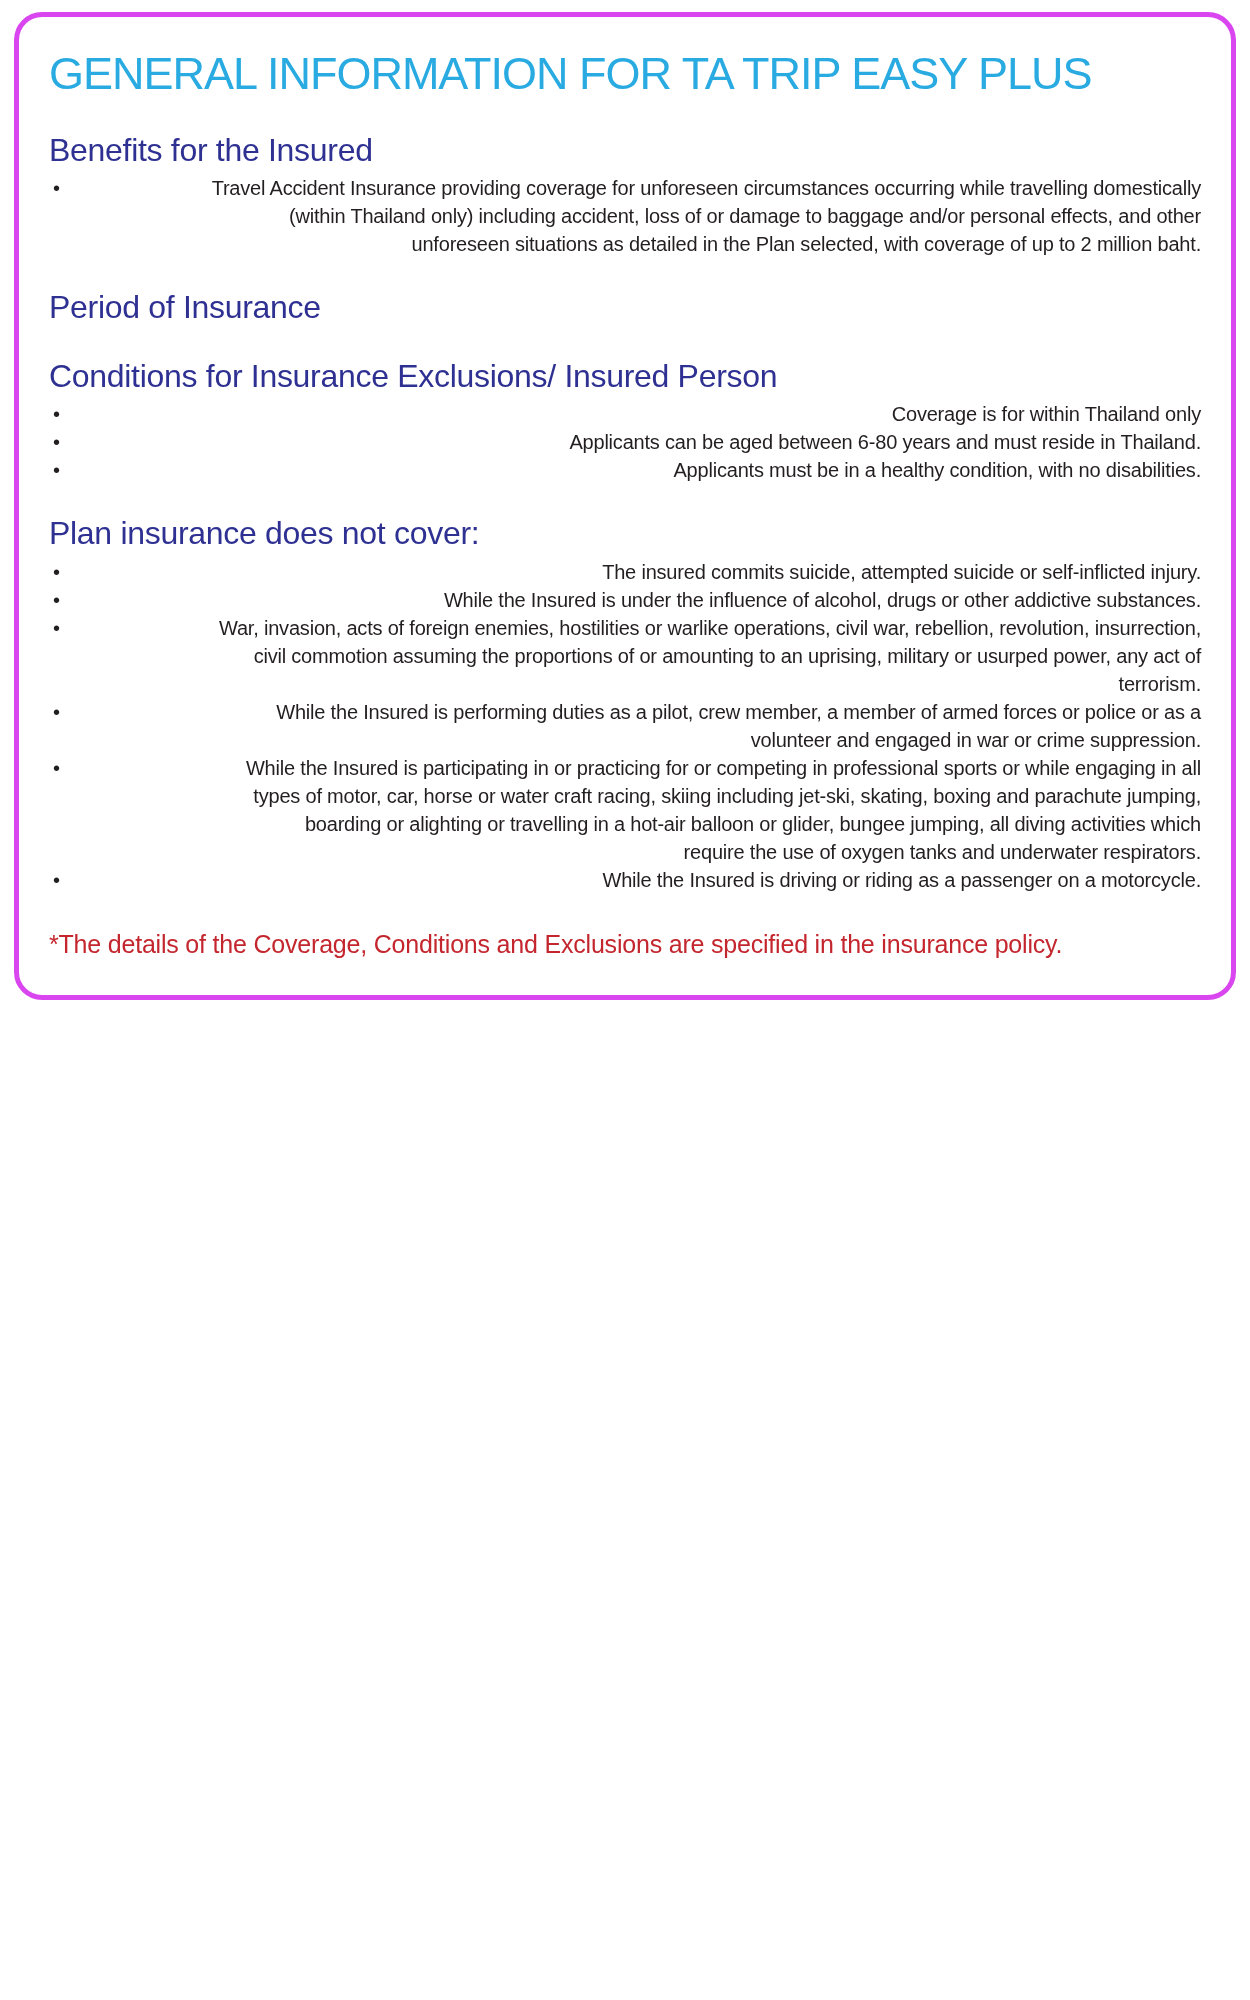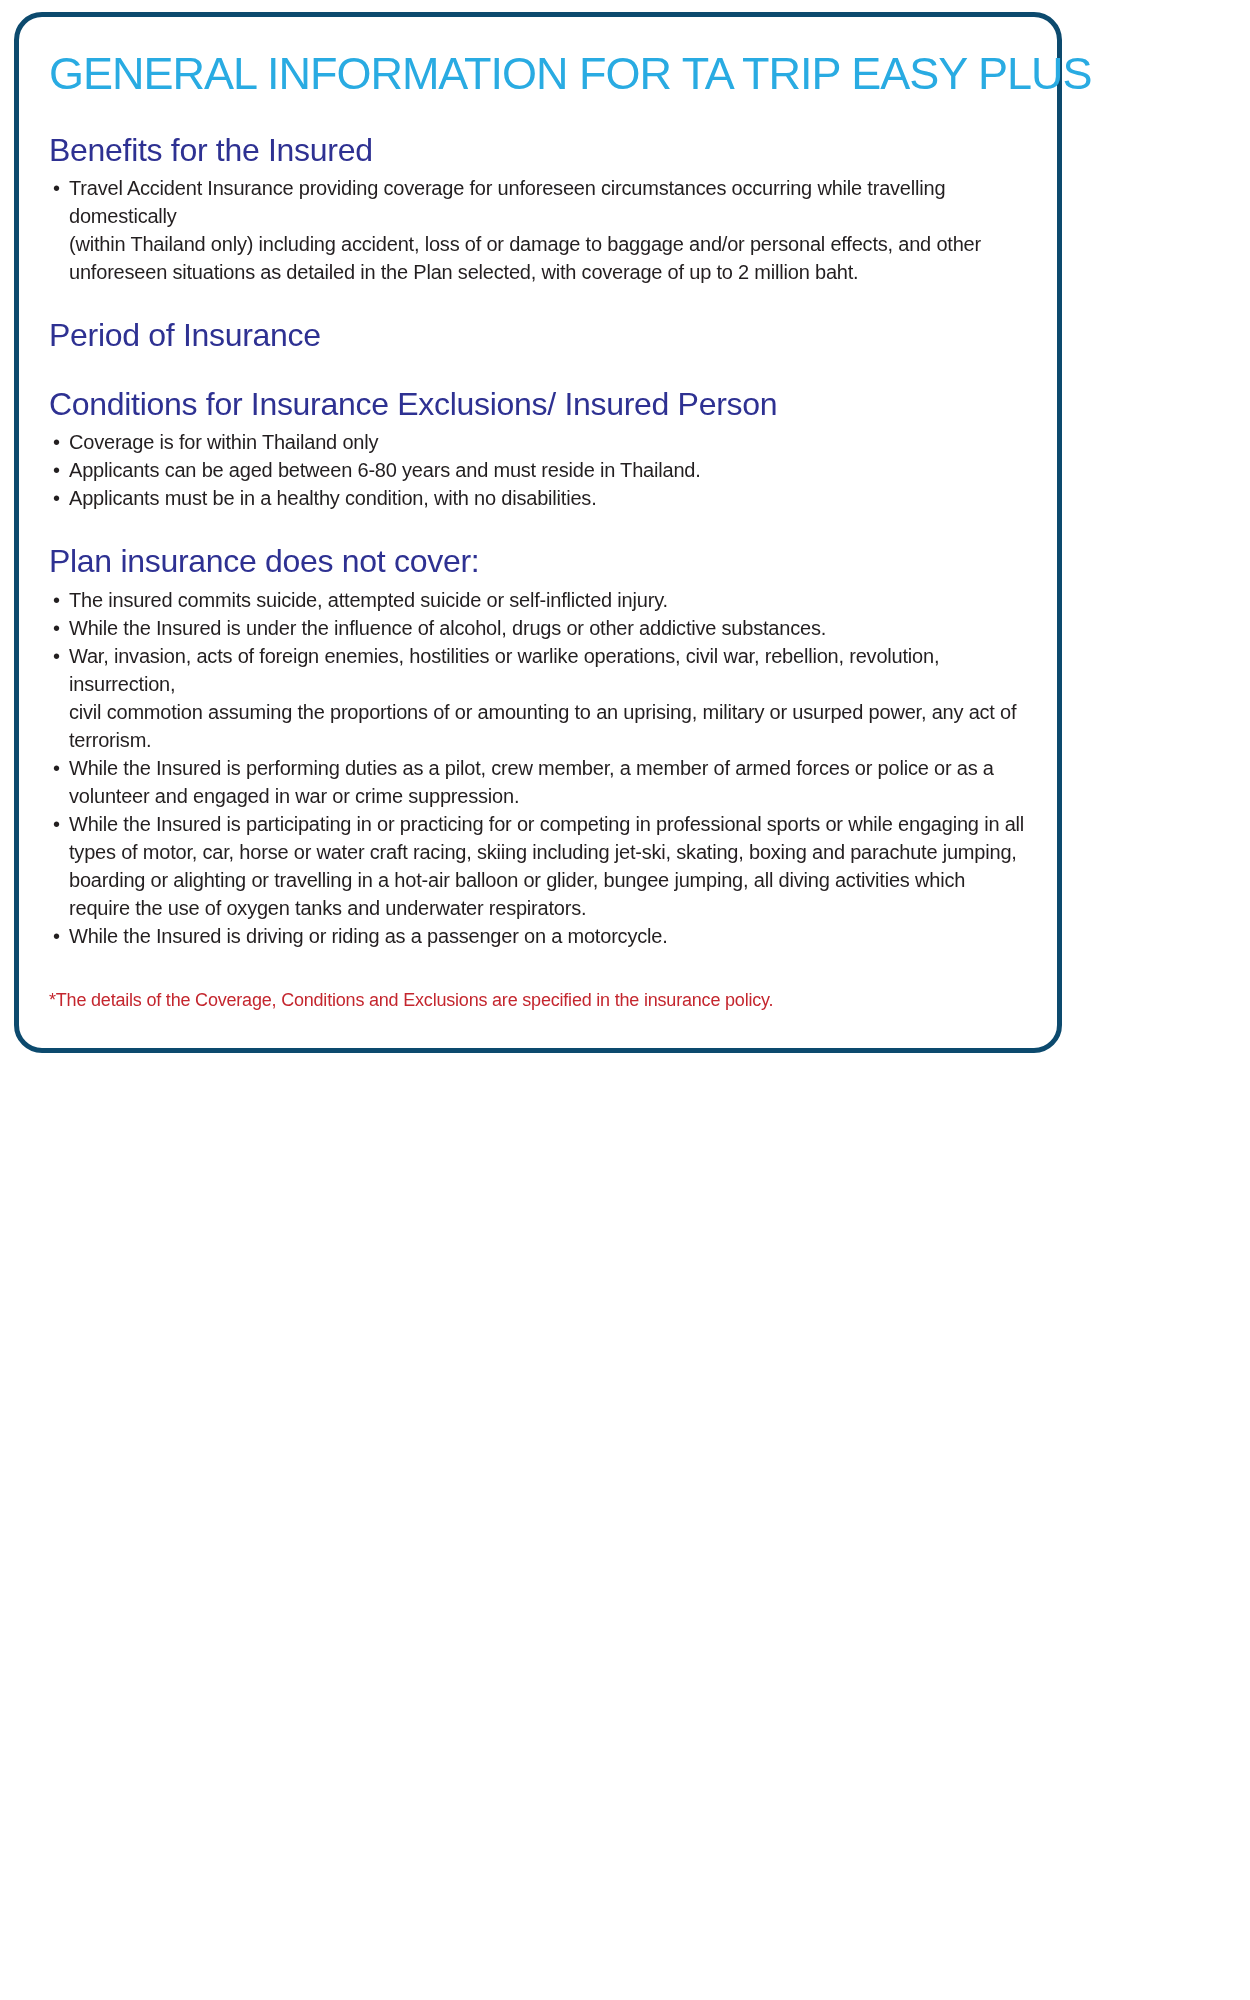--- a/index.html
+++ b/index.html
@@ -12,23 +12,23 @@
   .page {
     width: 1250px;
     height: 2000px;
     background: #ffffff;
     position: relative;
   }
   .info-card {
     position: absolute;
     left: 14px;
     top: 12px;
-    width: 1048px;
+    width: 1222px;
     min-height: 988px;
-    border: 5px solid #0c4a6e;
+    border: 5px solid #d946ef;
     border-radius: 28px;
     background: #ffffff;
     padding: 22px 30px 34px 30px;
   }
   .title {
     font-size: 45px;
     line-height: 1.2;
     color: #29ABE2;
     letter-spacing: -1px;
     font-weight: 400;
@@ -38,42 +38,42 @@
   }
   .section { margin-top: 30px; }
   .section-heading {
     font-size: 32px;
     line-height: 1.2;
     color: #2E3192;
     letter-spacing: -0.3px;
     font-weight: 400;
     margin-bottom: 5px;
   }
-  ul.bullets { list-style: none; }
+  ul.bullets { list-style: none; text-align: right; }
   ul.bullets li {
     position: relative;
     padding-left: 20px;
     font-size: 20px;
     line-height: 28px;
     color: #231F20;
     letter-spacing: -0.2px;
   }
   ul.bullets li::before {
     content: "\2022";
     position: absolute;
     left: 4px;
     top: 0;
     color: #231F20;
     font-size: 20px;
     line-height: 28px;
   }
   .btext { white-space: pre-line; }
   .footnote {
     margin-top: 36px;
-    font-size: 18px;
+    font-size: 25px;
     line-height: 28px;
     color: #C4262E;
     letter-spacing: -0.2px;
   }
 </style>
 </head>
 <body>
 
 <div class="page">
   <div class="info-card">

